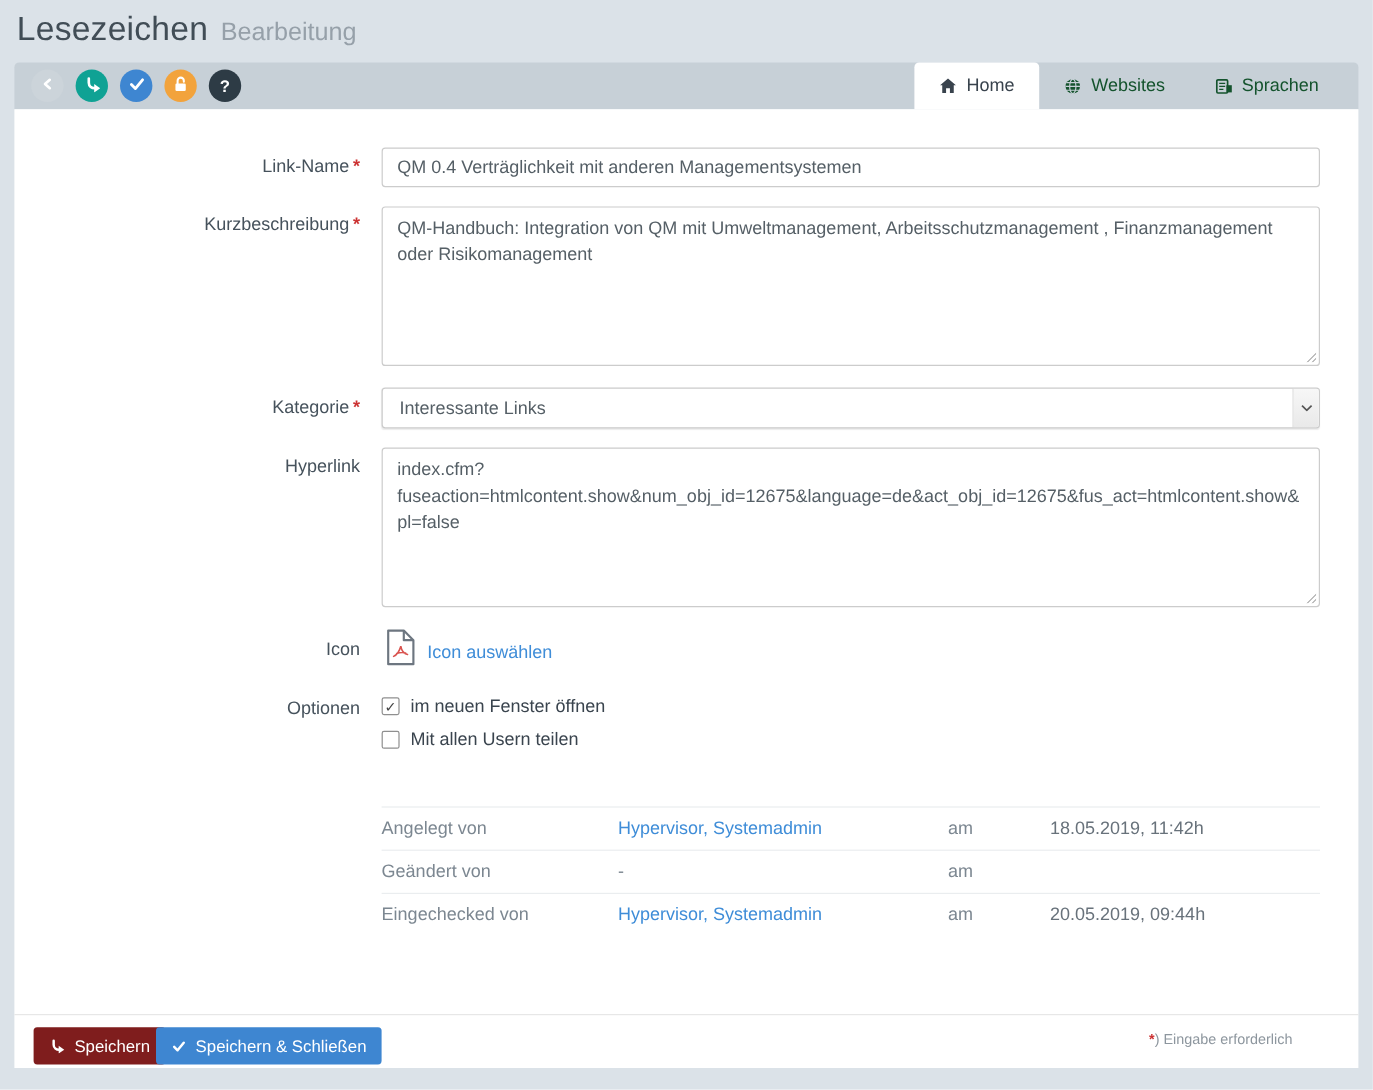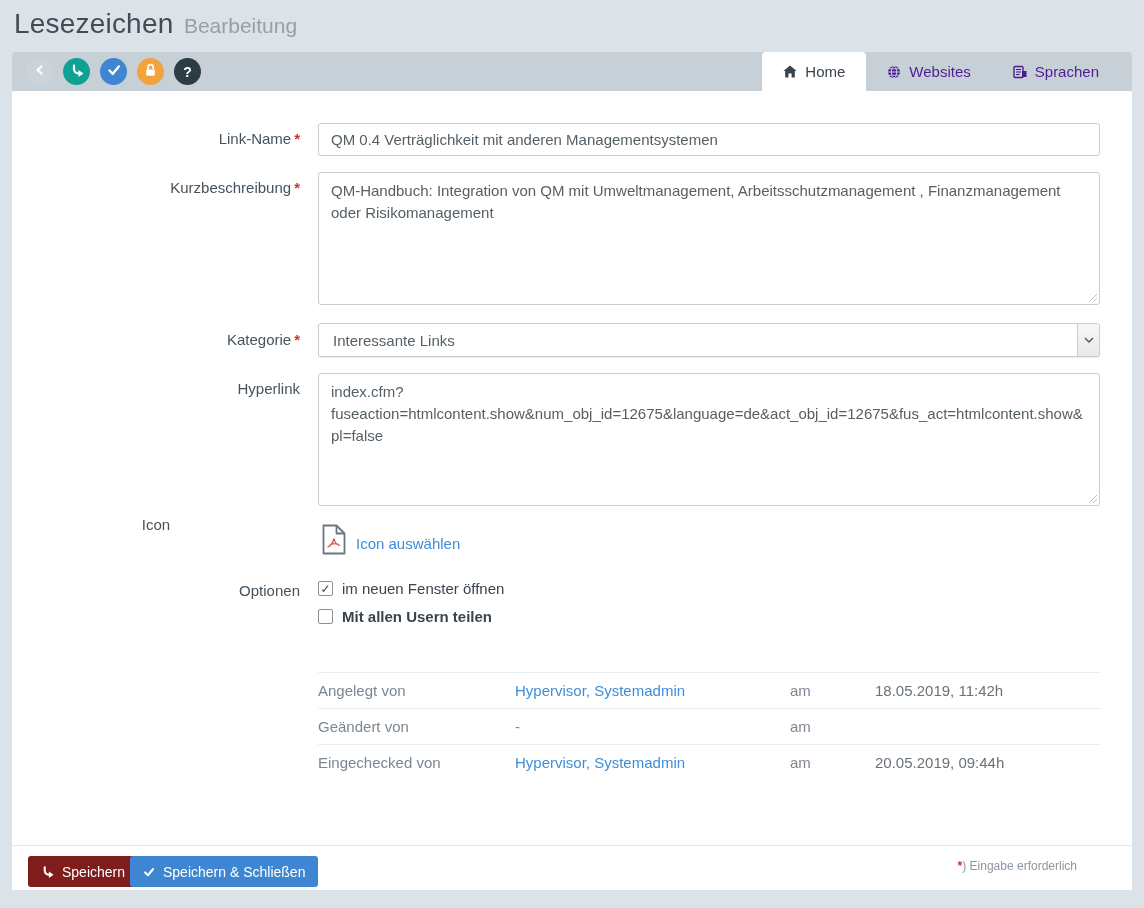--- a/index.html
+++ b/index.html
@@ -30,21 +30,21 @@
   .c-save   { left:51px;  background:#0fa294; }
   .c-check  { left:88px;  background:#3e86d1; }
   .c-lock   { left:125px; background:#f2a33c; }
   .c-help   { left:162px; background:#2d3b45; }
   .c-help span { color:#fff; font-size:14px; font-weight:bold; line-height:1; }
 
   
   .tabs { position:absolute; right:12px; bottom:0; height:39px; display:flex; }
   .tab {
     height:39px; display:flex; align-items:center; padding:0 21px;
-    font-size:15px; color:#4c1d95; cursor:pointer; border-radius:4px 4px 0 0;
+    font-size:15px; color:#14532d; cursor:pointer; border-radius:4px 4px 0 0;
   }
   .tab .ticon { margin-right:8px; display:inline-flex; }
   .tab.active { background:#ffffff; color:#39434d; }
 
   
   .panel {
     position:absolute; left:12px; right:12px; top:91px; bottom:18px;
     background:#ffffff;
   }
   .flabel {
@@ -225,40 +225,40 @@
     </span>
   </div>
 
   <div class="flabel" style="top:288px;">
     <span>Hyperlink</span>
   </div>
   <div class="ta-wrap" style="top:282px;">
     <textarea style="">index.cfm?fuseaction=htmlcontent.show&amp;num_obj_id=12675&amp;language=de&amp;act_obj_id=12675&amp;fus_act=htmlcontent.show&amp;pl=false</textarea>
   </div>
 
-  <div class="flabel" style="top:424px;text-align:center;">
+  <div class="flabel" style="top:441px;">
     <span>Icon</span>
   </div>
   <span class="pdf-icon">
     <svg width="26" height="31" viewBox="0 0 26 31">
       <path d="M2.5 1.5 h13 l8 8 v20 h-21 z" fill="none" stroke="#6d7680" stroke-width="1.8" stroke-linejoin="round"></path>
       <path d="M15.5 1.5 v8 h8" fill="none" stroke="#6d7680" stroke-width="1.8" stroke-linejoin="round"></path>
       <path d="M7 23 c2.5 -1.2 5 -4.8 6 -8.5 c0.6 3.6 2.6 6.3 5.6 6.9 M9.5 20.5 c2.5 -0.8 5.5 -1 7.5 -0.4" fill="none" stroke="#d9534f" stroke-width="1.3" stroke-linecap="round"></path>
     </svg>
   </span>
   <a class="icon-link" style="left:344px; top:444px;">Icon auswählen</a>
 
   <div class="flabel" style="top:490px;">
     <span>Optionen</span>
   </div>
   <div class="cb-row" style="top:489px;">
     <span class="cbox">✓</span>
     <span class="cb-label">im neuen Fenster öffnen</span>
   </div>
-  <div class="cb-row" style="top:517px;font-weight:bold;">
+  <div class="cb-row" style="top:517px;">
     <span class="cbox"></span>
     <span class="cb-label">Mit allen Usern teilen</span>
   </div>
 
   <div class="meta">
     <div class="meta-row">
       <span class="m-label">Angelegt von</span>
       <span class="m-user">Hypervisor, Systemadmin</span>
       <span class="m-am">am</span>
       <span class="m-date">18.05.2019, 11:42h</span>

